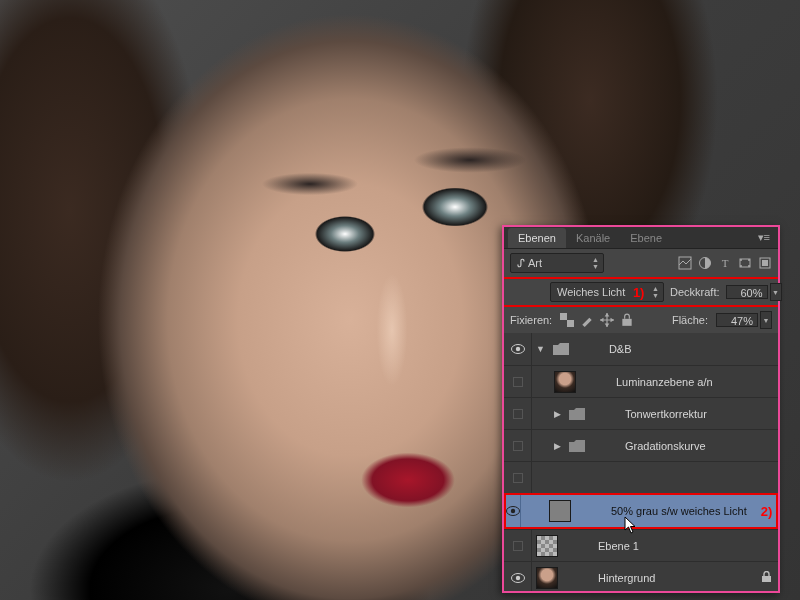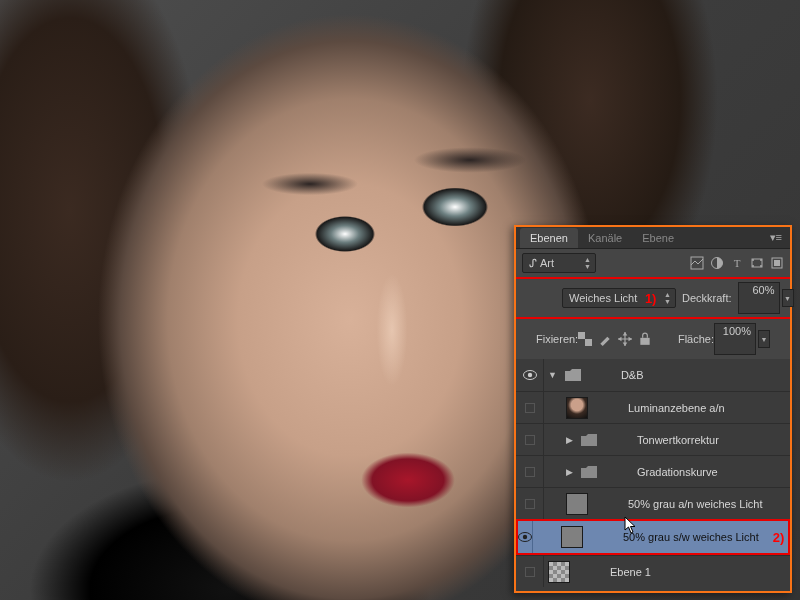--- a/index.html
+++ b/index.html
@@ -31,24 +31,24 @@
       radial-gradient(ellipse 150px 260px at 590px 100px, #3c2b22 0%, #251b14 60%, transparent 85%),
       
       radial-gradient(ellipse 200px 120px at 230px 590px, #111 0%, #000 70%, transparent 100%),
       
       linear-gradient(135deg, #4e4e4e 0%, #3c3c3c 50%, #343434 100%);
   }
 
   
   .panel {
     position: absolute;
-    top: 225px; right: 8px;
+    top: 225px; right: 20px;
     width: 278px; height: 368px;
     background: #454545;
-    border: 2px solid #f97316;
+    border: 2px solid #ec4899;
     box-shadow: -2px 2px 8px rgba(0,0,0,.5);
     display: flex; flex-direction: column;
   }
   .tabs {
     display: flex; align-items: center;
     background: #323232;
     height: 22px;
     padding: 0 0 0 4px;
     border-bottom: 1px solid #222;
   }
@@ -59,34 +59,34 @@
   .row {
     display: flex; align-items: center; gap: 6px;
     padding: 4px 6px;
   }
   .dropdown {
     display: flex; align-items: center; justify-content: space-between;
     background: #3a3a3a; border: 1px solid #222; border-radius: 2px;
     height: 20px; padding: 0 4px 0 6px; color: #ccc;
   }
   .dropdown .arrows { font-size: 7px; line-height: 7px; color: #aaa; display:flex; flex-direction:column; }
-  .type-filter { width: 74px; }
+  .type-filter { width: 94px; }
   .filter-icons { margin-left: auto; display: flex; gap: 6px; }
   .ficon { width: 14px; height: 14px; display:flex; align-items:center; justify-content:center; color:#aaa; }
   .ficon svg { width: 14px; height: 14px; }
 
   .blend-row { border: 2px solid #e80000; border-left: none; border-right: none; padding: 3px 6px; }
   .blend-mode { flex: 1; min-width: 114px; margin-left: 40px; }
   .annot { color: #ff0000; font-size: 13px; font-weight: bold; padding: 0 2px; }
   .lbl { color: #ccc; }
   .pct-box { display:flex; align-items:center; gap:2px; }
-  .pct { width: 42px; height: 32px; background: #3a3a3a; border:1px solid #222; text-align:right; padding: 1px 4px; color:#ccc; }
+  .pct { width: 42px; height: 14px; background: #3a3a3a; border:1px solid #222; text-align:right; padding: 1px 4px; color:#ccc; }
   .pct-arrow { width: 12px; height: 18px; background:#3a3a3a; border:1px solid #222; display:flex; align-items:center; justify-content:center; font-size:7px; color:#aaa; }
 
-  .lock-row { padding: 4px 20px; display:flex; align-items:center; }
+  .lock-row { padding: 4px 6px; display:flex; align-items:center; gap:8px; }
   .lock-icons { display:flex; gap:6px; align-items:center; }
   .licon { width:14px; height:14px; display:flex; align-items:center; justify-content:center; color:#aaa; }
 
   .layer-list { flex:1; overflow:hidden; background:#3b3b3b; }
   .layer {
     display:flex; align-items:center; height:32px;
     border-top:1px solid #2d2d2d;
     padding-right:6px;
   }
   .layer:first-child { border-top:none; }
@@ -212,21 +212,21 @@
         </span>
       <span class="licon">
           <svg viewBox="0 0 12 12">
             <rect x="2" y="5" width="8" height="6" fill="#aaa"></rect>
             <path d="M4 5 V3 a2 2 0 0 1 4 0 V5" fill="none" stroke="#aaa"></path>
           </svg>
         </span>
     </div>
     <span class="lbl" style="margin-left:auto">Fläche:</span>
     <div class="pct-box">
-      <div class="pct">100%</div>
+      <div class="pct">47%</div>
       <div class="pct-arrow">▼</div>
     </div>
   </div>
 
   <div class="layer-list">
 
     <div class="layer">
       <div class="vis">
         <svg class="eye" viewBox="0 0 14 10">
             <ellipse cx="7" cy="5" rx="6.5" ry="4.5" fill="none" stroke="#ccc"></ellipse>
@@ -275,24 +275,20 @@
             <path d="M0 2 L5 2 L7 0 L16 0 L16 12 L0 12 Z" fill="#8a8a8a"></path>
           </svg>
         <span class="layer-name">Gradationskurve</span>
       </div>
     </div>
 
     <div class="layer">
       <div class="vis vis-off">
           <div class="vis-box"></div>
         </div>
-      <div class="layer-body indent-1">
-        <div class="thumb"></div>
-        <span class="layer-name">50% grau a/n weiches Licht</span>
-      </div>
     </div>
 
     <div class="sel-wrap">
       <div class="layer selected">
         <div class="vis">
           <svg class="eye" viewBox="0 0 14 10">
               <ellipse cx="7" cy="5" rx="6.5" ry="4.5" fill="none" stroke="#222"></ellipse>
               <circle cx="7" cy="5" r="2.2" fill="#222"></circle>
             </svg>
         </div>
@@ -307,19 +303,37 @@
     <div class="layer">
       <div class="vis vis-off">
           <div class="vis-box"></div>
         </div>
       <div class="layer-body">
         <div class="thumb checker"></div>
         <span class="layer-name">Ebene 1</span>
       </div>
     </div>
 
+    <div class="layer">
+      <div class="vis">
+        <svg class="eye" viewBox="0 0 14 10">
+            <ellipse cx="7" cy="5" rx="6.5" ry="4.5" fill="none" stroke="#ccc"></ellipse>
+            <circle cx="7" cy="5" r="2.2" fill="#ccc"></circle>
+          </svg>
+      </div>
+      <div class="layer-body">
+        <div class="thumb photo"></div>
+        <span class="layer-name">Hintergrund</span>
+        <span class="lock-ind">
+          <svg width="11" height="12" viewBox="0 0 11 12">
+              <rect x="1" y="5" width="9" height="6" fill="#bbb"></rect>
+              <path d="M3 5 V3 a2.5 2.5 0 0 1 5 0 V5" fill="none" stroke="#bbb" stroke-width="1.4"></path>
+            </svg>
+        </span>
+      </div>
+    </div>
 
   </div>
 </div>
 
 <svg class="cursor" style="left:624px; top:516px" viewBox="0 0 14 18">
   <path d="M1 1 L1 14 L4.5 11 L7 17 L9 16 L6.5 10.5 L11 10.5 Z" fill="#fff" stroke="#000" stroke-width="1"></path>
 </svg>
 
 </body></html>

